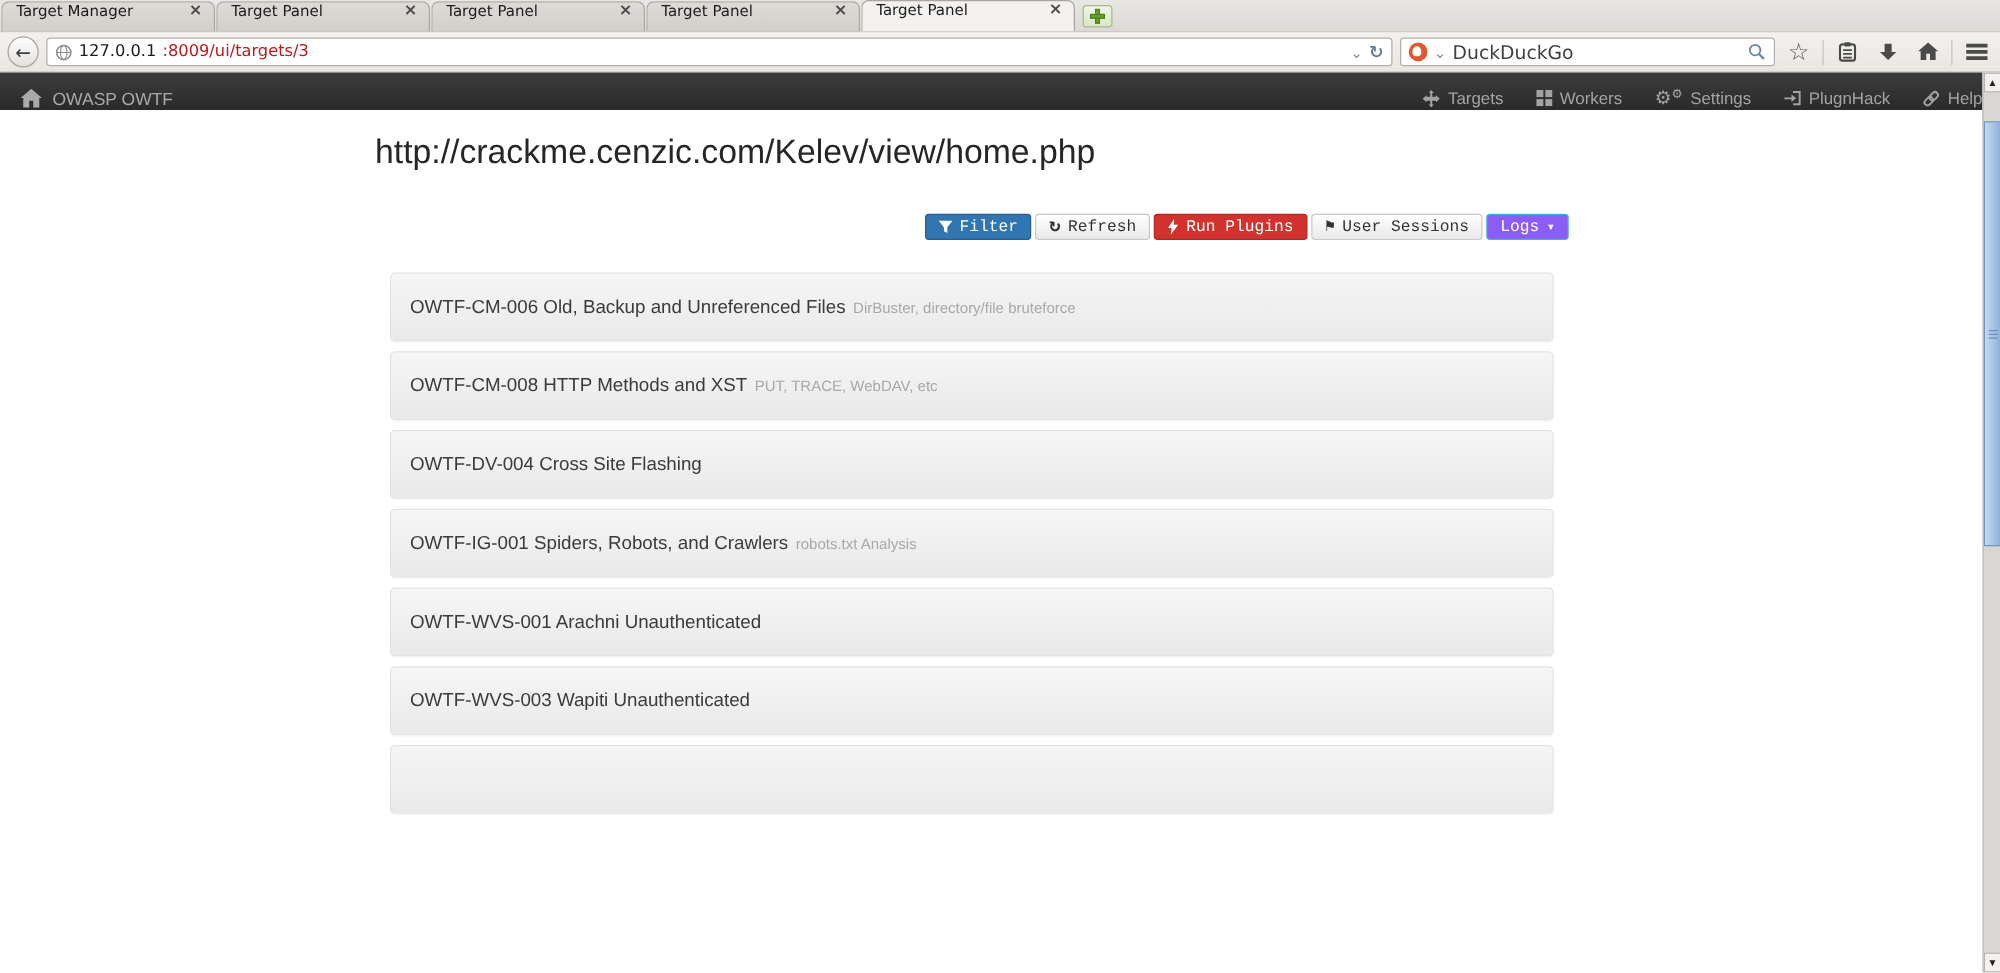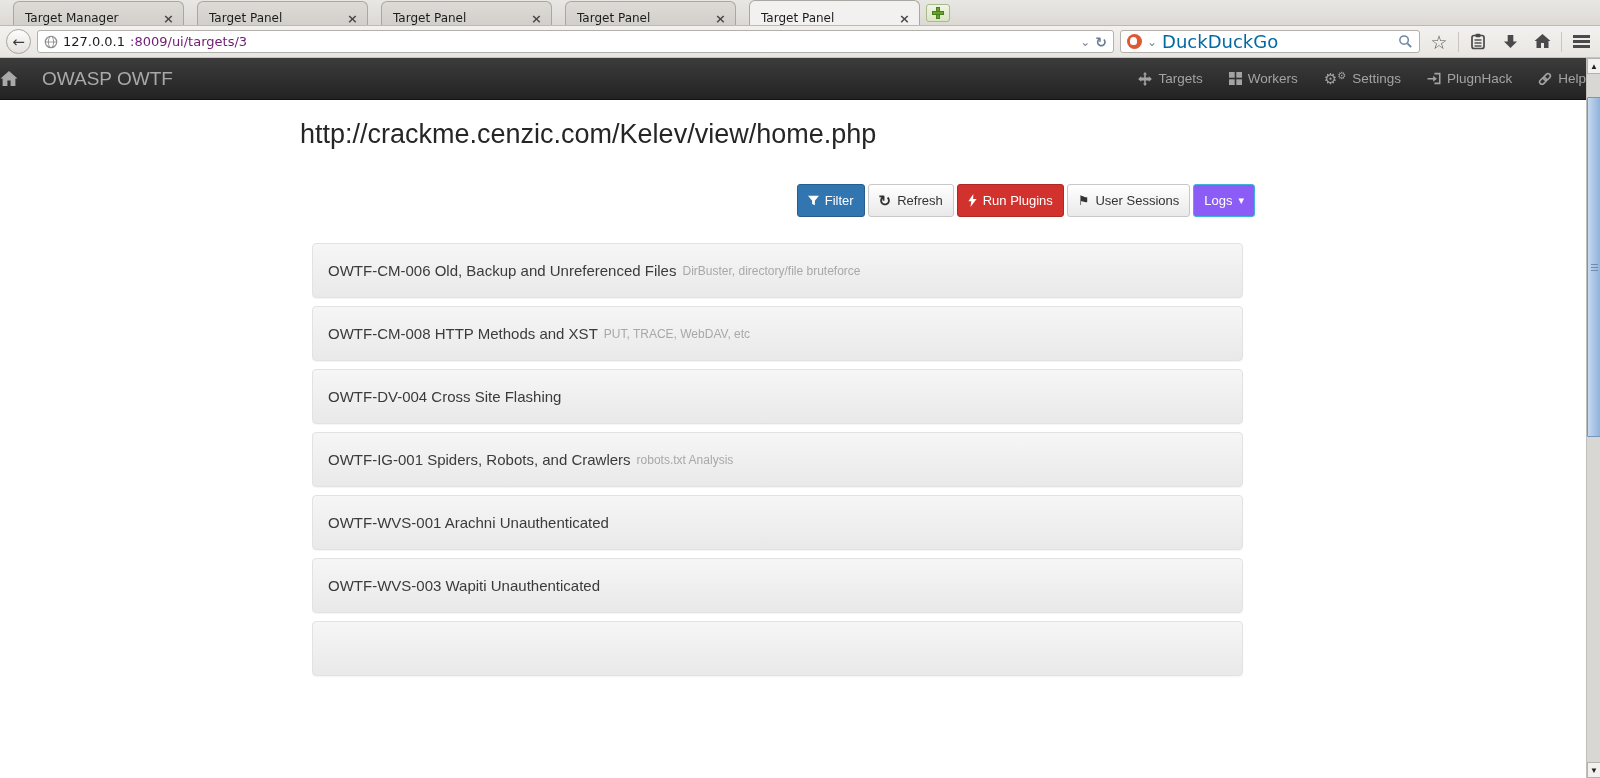--- a/index.html
+++ b/index.html
@@ -3,21 +3,21 @@
 <meta charset="utf-8">
 <style>
   * { margin:0; padding:0; box-sizing:border-box; }
   html,body { width:1600px; height:778px; overflow:hidden; }
   body { font-family:"Liberation Sans", sans-serif; background:#fff; position:relative; }
 
   
   .tabbar { position:absolute; left:0; top:0; width:1600px; height:26px;
             background:linear-gradient(#e9e7e4,#dcd9d5); border-bottom:1px solid #bdb9b4;
             display:flex; align-items:flex-end; font-family:"DejaVu Sans", sans-serif; }
-  .tab { width:171px; height:24px; margin-left:13px; display:flex; align-items:flex-end;
+  .tab { width:171px; height:24px; margin-left:1px; display:flex; align-items:flex-start;
          padding:0 7px 0 11px; font-size:12px; color:#1c1c1c;
          background:linear-gradient(#dedbd7,#d2cfca); border:1px solid #aaa6a1;
          border-bottom:none; border-radius:6px 6px 0 0; cursor:default; }
   .tab.active { background:#f2f1ef; height:25px; position:relative; z-index:2; }
   .tab .tab-label { flex:1; overflow:hidden; white-space:nowrap; }
   .tab .tab-close { color:#4a4a4a; font-weight:bold; font-size:13px; padding:0 2px; line-height:1; }
   .newtab { width:24px; height:18px; margin:0 0 3px 6px; border:1px solid #a8b98a;
             border-radius:3px; background:linear-gradient(#f0f5e6,#d9e6c2);
             display:flex; align-items:center; justify-content:center; }
   .plus { position:relative; width:12px; height:12px; }
@@ -29,62 +29,62 @@
   .navtoolbar { position:absolute; left:0; top:26px; width:1600px; height:32px;
             background:linear-gradient(#f3f1ef,#e9e6e2); border-bottom:1px solid #c6c2bd;
             display:flex; align-items:center; padding:0 6px; gap:6px;
             font-family:"DejaVu Sans", sans-serif; }
   .backbtn { width:25px; height:25px; border-radius:50%; border:1px solid #a9a5a0;
             background:linear-gradient(#fdfdfd,#e4e1dd); color:#3c3c3c; font-size:15px;
             display:flex; align-items:center; justify-content:center; }
   .urlbar { flex:1; height:23px; background:#fff; border:1px solid #b4b0ab; border-radius:3px;
             display:flex; align-items:center; padding:0 6px; gap:5px; font-size:13px; }
   .url-host { color:#1c1c1c; }
-  .url-path { color:#701a75; }
+  .url-path { color:#b91c1c; }
   .urlbar .spacer { flex:1; }
   .chev { color:#7a8a99; font-size:12px; line-height:1; }
   .reload { color:#6a7f92; font-size:14px; font-weight:bold; }
   .searchbar { width:300px; height:23px; background:#fff; border:1px solid #b4b0ab;
             border-radius:3px; display:flex; align-items:center; padding:0 6px; gap:5px; }
   .ddg { width:15px; height:15px; border-radius:50%; background:#de5833; position:relative; }
   .ddg::after { content:""; position:absolute; left:3px; top:3px; width:7px; height:8px;
             background:#fff; border-radius:50% 50% 40% 40%; }
-  .search-ph { color:#0369a1; font-size:18px; flex:1; }
+  .search-ph { color:#404040; font-size:15px; flex:1; }
   .tool-ico { display:flex; align-items:center; justify-content:center; width:26px; height:26px;
             color:#5a5a5a; }
   .sep { width:1px; height:20px; background:#c8c4bf; }
   .star { font-size:19px; color:#555; }
   .menu-bars { width:17px; height:13px; border-top:3px solid #4a4a4a;
             border-bottom:3px solid #4a4a4a; position:relative; }
   .menu-bars::after { content:""; position:absolute; left:0; top:2px; width:17px; height:3px;
             background:#4a4a4a; }
 
   
   .owtf-nav { position:absolute; left:0; top:58px; width:1586px; height:42px;
             background:linear-gradient(#3c3c3c,#232323); border-bottom:1px solid #121212;
             display:flex; align-items:center; color:#a3a3a3; }
-  .brand { display:flex; align-items:center; gap:24px; font-size:19px; color:#a9a9a9;
-            }
+  .brand { display:flex; align-items:center; gap:8px; font-size:14px; color:#a9a9a9;
+            padding-left:16px; }
   .owtf-nav .nav-items { margin-left:auto; display:flex; align-items:center; gap:26px;
             font-size:13.5px; }
   .nav-item { display:flex; align-items:center; gap:6px; cursor:pointer; }
   .nav-item svg, .brand svg { display:block; }
   .gear-ico { font-size:15px; line-height:1; }
   .gear-ico .small-gear { font-size:10px; vertical-align:top; }
 
   
-  .content { position:absolute; left:0; top:101px; width:1586px; height:678px;
+  .content { position:absolute; left:0; top:88px; width:1586px; height:678px;
             background:#fff; overflow:hidden; }
   .container { position:absolute; left:300px; width:955px; top:0; }
   .page-title { margin-top:18px; font-size:27px; font-weight:500; color:#262626; }
   .page-sub { margin-top:10px; font-size:15px; color:#9c9c9c; }
   .btn-row { margin-top:34px; display:flex; justify-content:flex-end; gap:3px; }
-  .btn { display:inline-flex; align-items:center; gap:6px; padding:4px 10px; height:33px;
+  .btn { display:inline-flex; align-items:center; gap:6px; padding:4px 10px; height:21px;
          font-size:13px; border-radius:3px; border:1px solid transparent; cursor:pointer;
-         font-family:Liberation Sans, sans-serif; }
+         font-family:Liberation Mono, monospace; }
   .btn-primary { background:#3276b1; border-color:#285e8e; color:#fff; }
   .btn-default { background:linear-gradient(#ffffff,#e9e9e9); border-color:#c8c8c8; color:#333; }
   .btn-danger { background:#d2322d; border-color:#ac2925; color:#fff; }
   .btn-info { background:#8b5cf6; border-color:#40b3d8; color:#fff; }
   .caret-down { font-size:11px; }
   .bolt-ico, .funnel-ico, .flag-ico, .refresh-ico { line-height:1; }
   .flag-ico { font-size:13px; }
   .refresh-ico { font-size:15px; font-weight:bold; }
 
   .plugin-list { margin:26px 12px 0 12px; }

